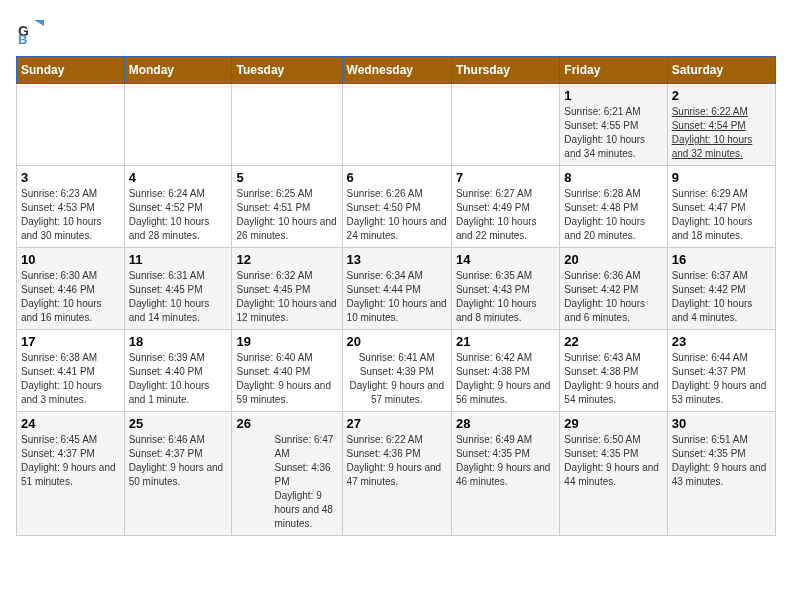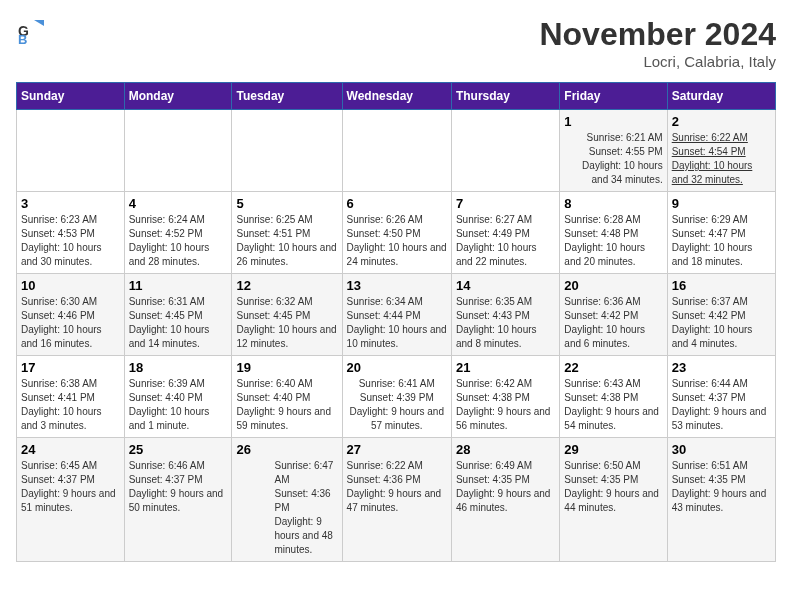--- a/index.html
+++ b/index.html
@@ -45,21 +45,21 @@
     .location {
       font-size: 15px;
       color: #555;
     }
     table {
       width: 100%;
       border-collapse: collapse;
       font-size: 11px;
     }
     thead tr th {
-      background-color: #4c1d95;
+      background-color: #a16207;
       color: #fff;
       padding: 6px 4px;
       text-align: left;
       font-size: 12px;
       font-weight: bold;
       border: 1px solid #2d6aad;
     }
     tbody tr td {
       border: 1px solid #ccc;
       vertical-align: top;
@@ -88,24 +88,20 @@
 </head>
 <body>
 
 <div class="header-area">
   <div class="logo">
     <svg class="logo-icon" viewBox="0 0 28 28">
       <text x="2" y="20" font-size="14" font-weight="bold" fill="#333">G</text>
       <polygon points="18,4 28,10 28,4" fill="#4a90d9"></polygon>
       <text x="2" y="28" font-size="13" font-weight="bold" fill="#4a90d9">B</text>
     </svg>
-  </div>
-  <div class="title-area">
-    <div class="month-title">November 2024</div>
-    <div class="location">Locri, Calabria, Italy</div>
   </div>
 </div>
 
 <table>
   <thead>
     <tr>
     <th>Sunday</th>
         <th>Monday</th>
         <th>Tuesday</th>
         <th>Wednesday</th>
@@ -116,21 +112,21 @@
   </thead>
   <tbody id="calendar-body">
   <tr>
         <td class="empty"></td>
         <td class="empty"></td>
         <td class="empty"></td>
         <td class="empty"></td>
         <td class="empty"></td>
         <td>
           <div class="day-num">1</div>
-          <div class="day-info" style="white-space: pre-line; text-align: right;">Sunrise: 6:21 AM
+          <div class="day-info" style="white-space: pre-line;">Sunrise: 6:21 AM
 Sunset: 4:55 PM
 Daylight: 10 hours and 34 minutes.</div>
         </td>
         <td>
           <div class="day-num">2</div>
           <div class="day-info" style="white-space: pre-line; text-decoration: underline;">Sunrise: 6:22 AM
 Sunset: 4:54 PM
 Daylight: 10 hours and 32 minutes.</div>
         </td>
       </tr>

